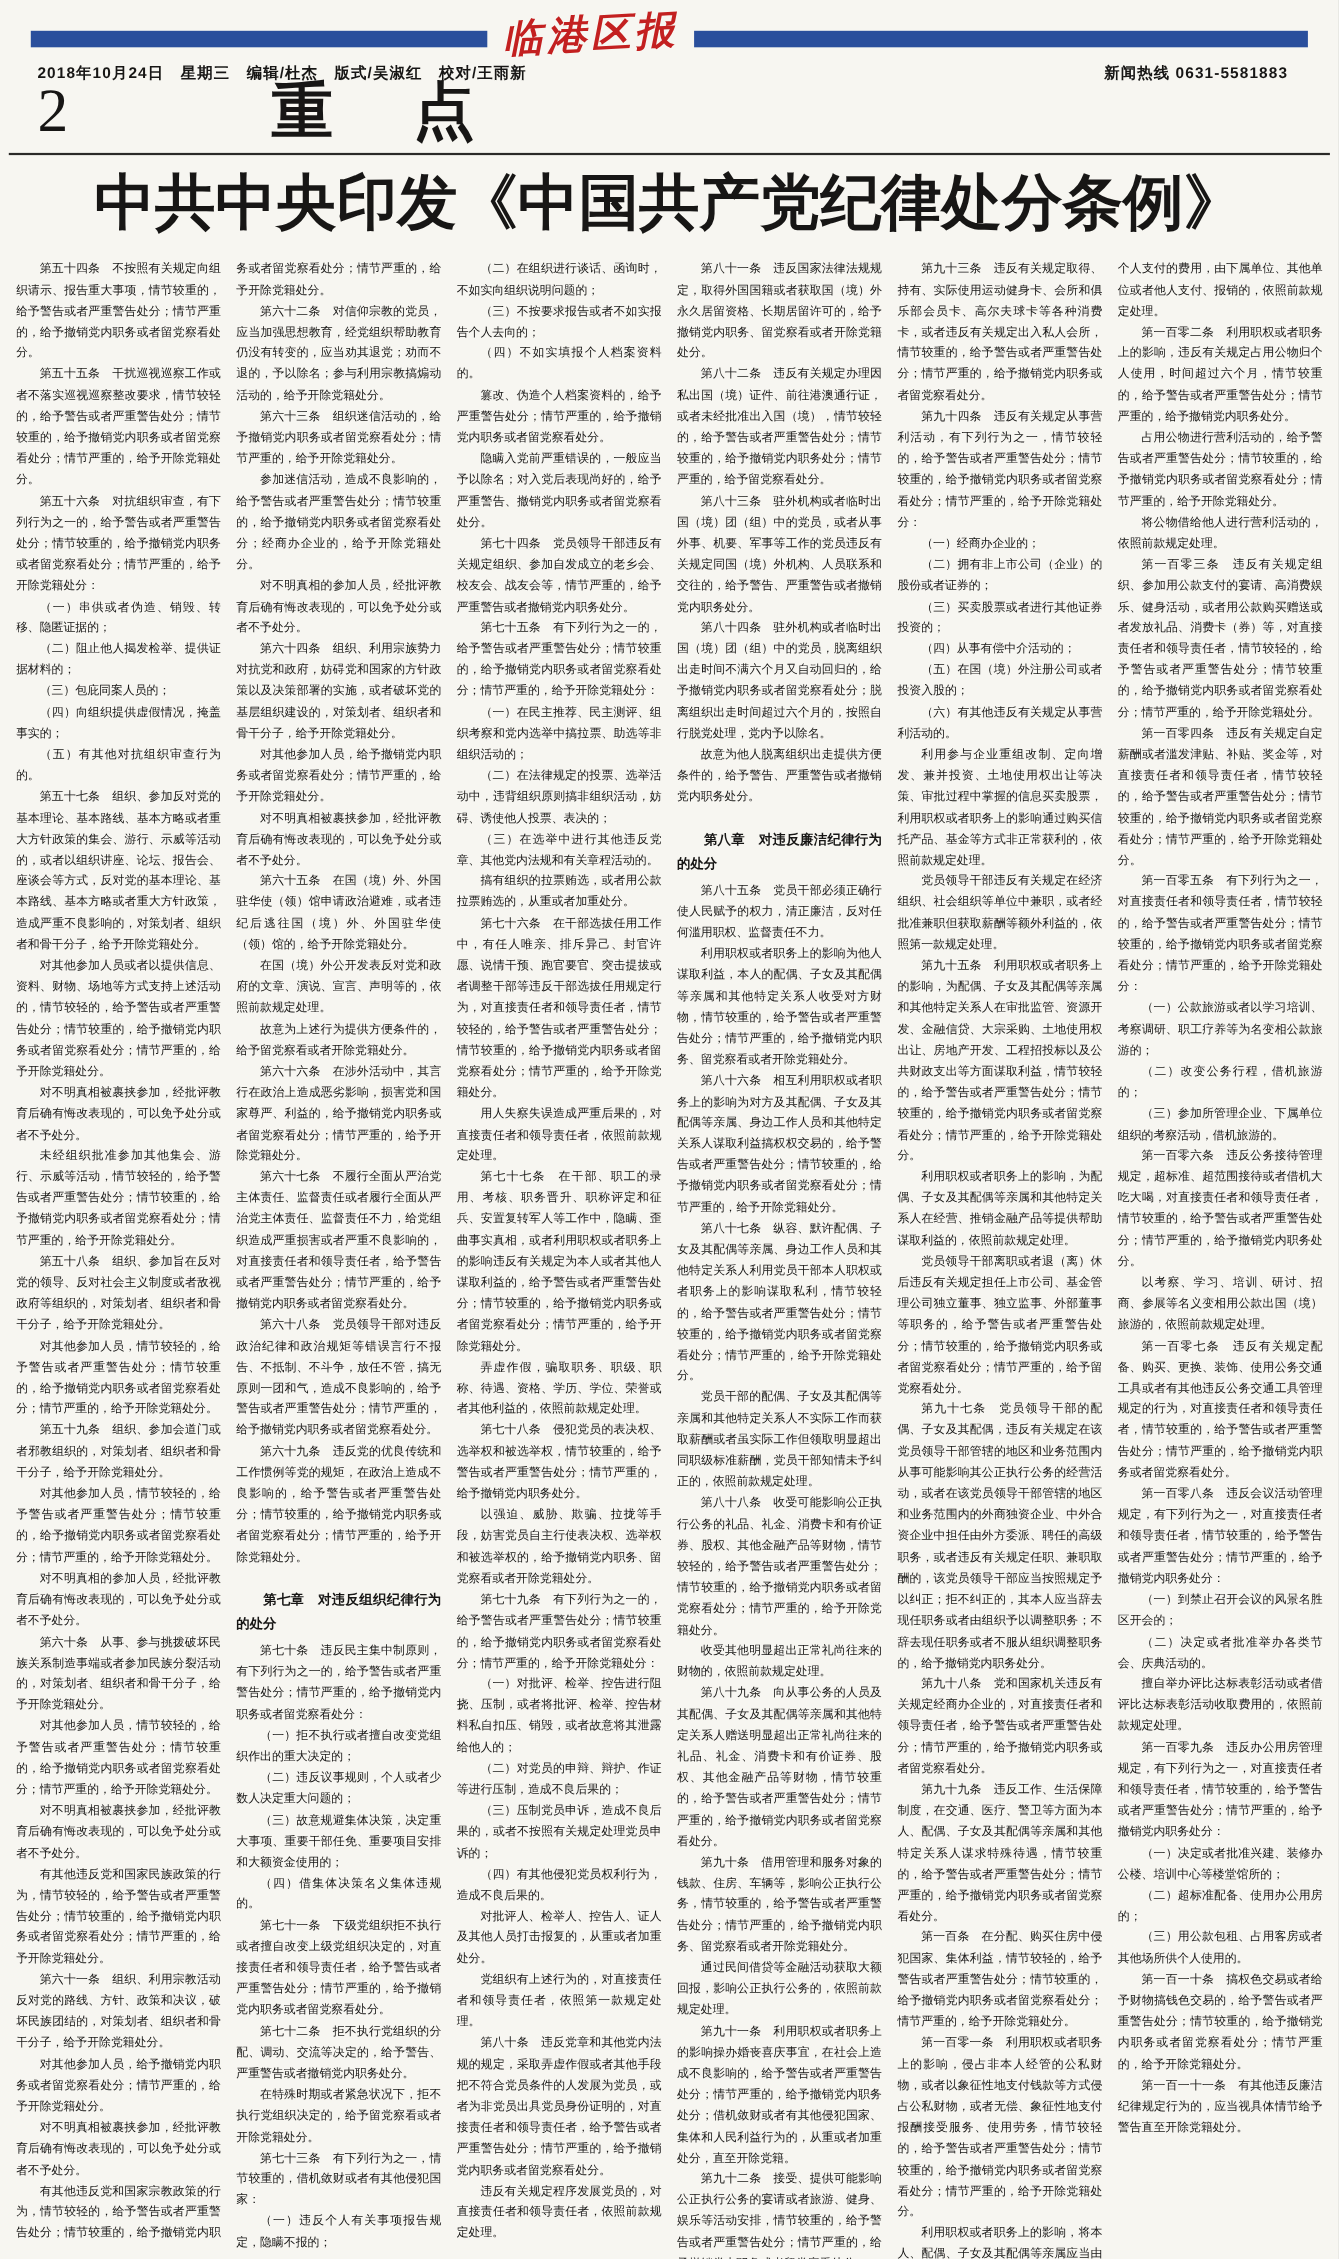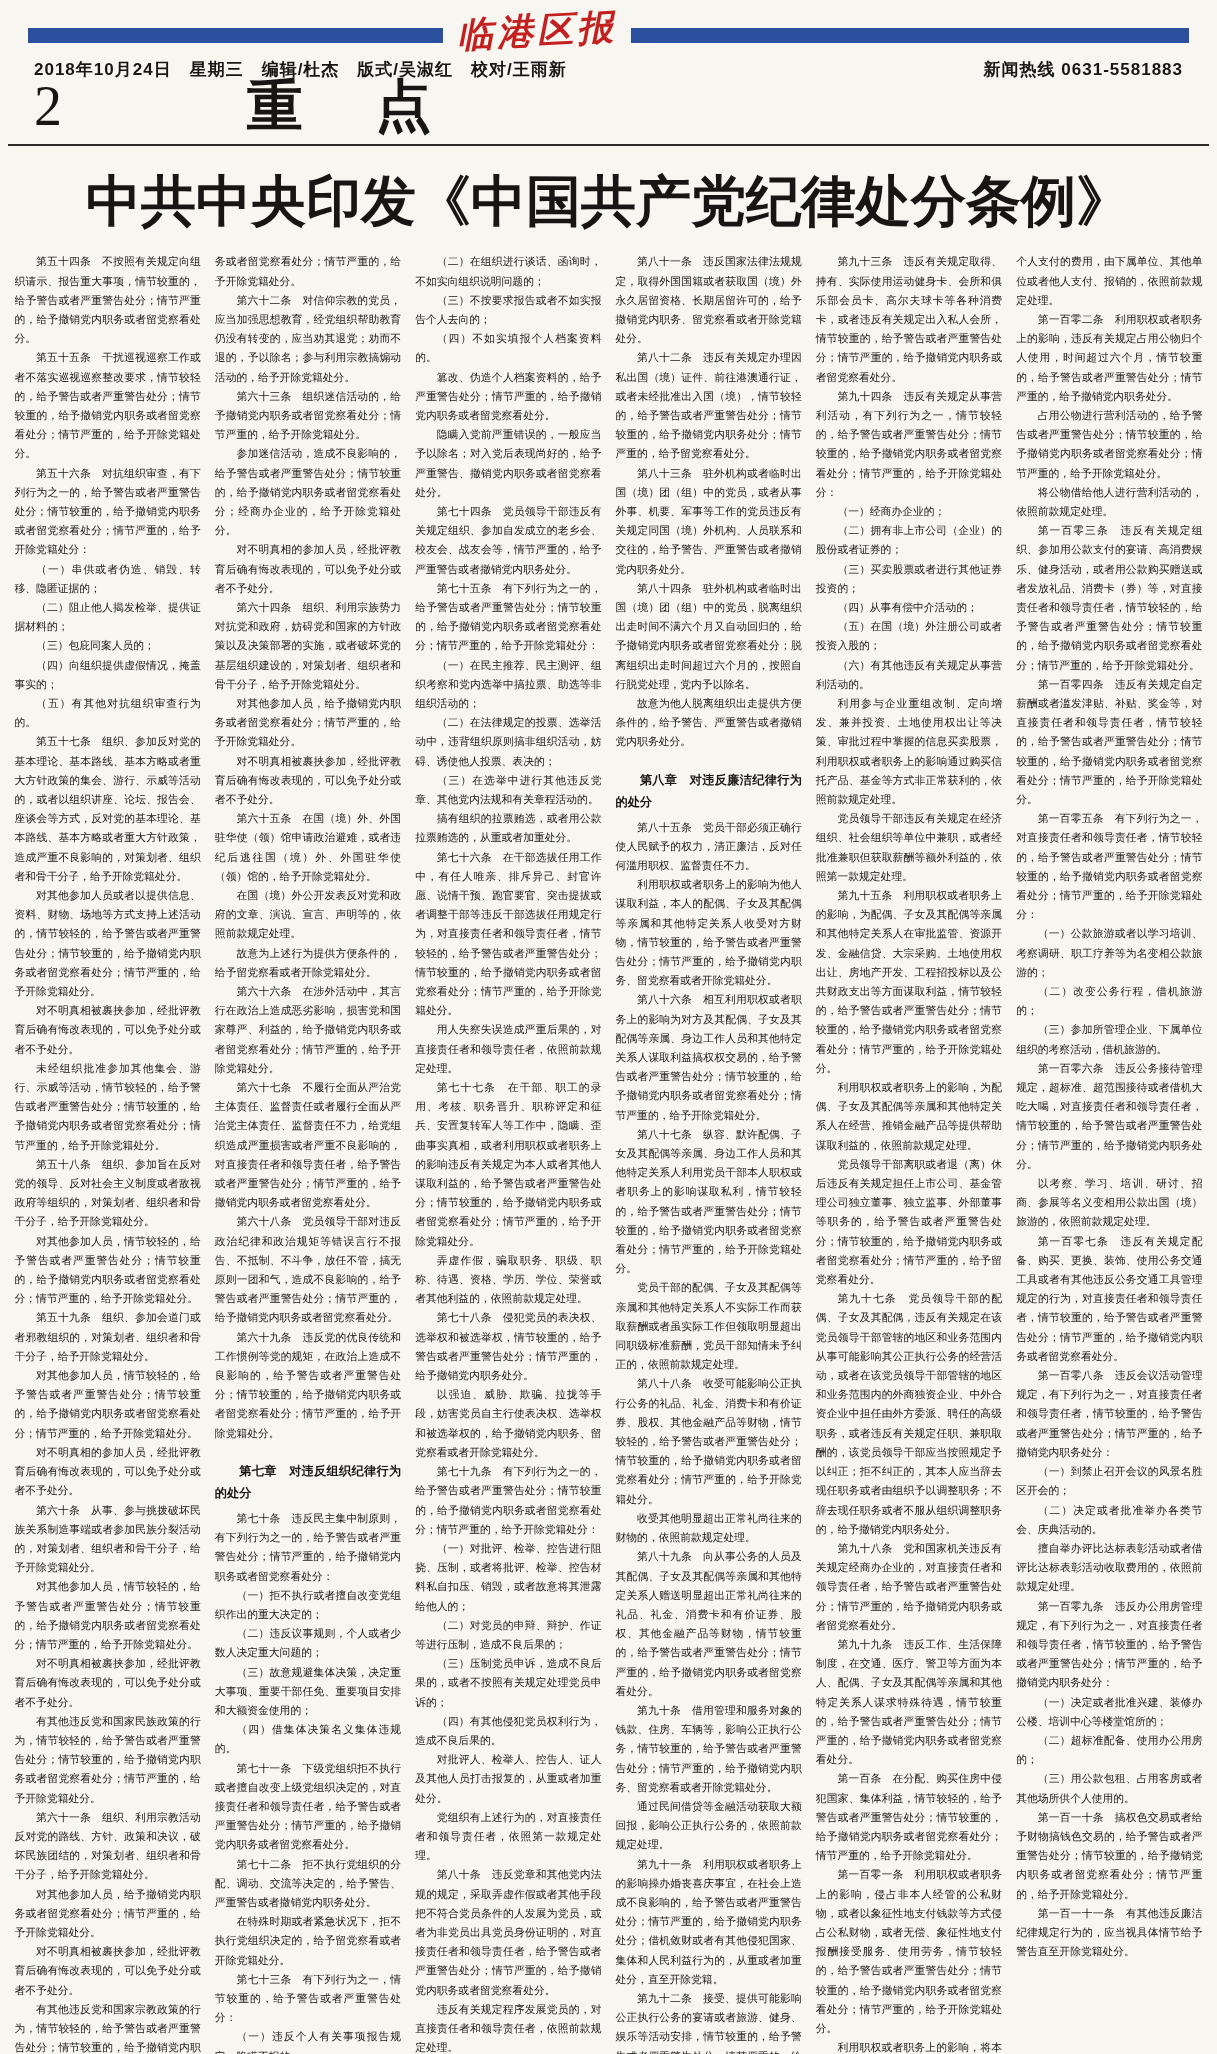--- a/index.html
+++ b/index.html
@@ -15,38 +15,38 @@
   .bar-right { flex:1 1 auto; }
   .masthead {
     flex:0 0 auto; padding:0 14px; margin-top:-8px;
     color:var(--masthead-red,#c32020);
     font-size:36px; font-weight:bold; font-style:italic; line-height:1;
     transform:rotate(-3deg); letter-spacing:4px;
     font-family:"Liberation Serif", serif;
   }
   .meta-row {
     display:flex; justify-content:space-between; align-items:baseline;
-    padding:9px 34px 0 34px;
+    padding:9px 46px 0 34px;
     font-family:"Liberation Sans", sans-serif;
-    font-size:17px; font-weight:600; letter-spacing:1px;
+    font-size:14px; font-weight:600; letter-spacing:1px;
   }
   .title-row {
     display:grid; grid-template-columns:140px 1fr 140px; align-items:center;
     padding:0 34px; margin-top:-4px;
   }
   .page-num { font-size:56px; line-height:1; font-family:"Liberation Serif", serif; }
   .section-title {
     font-size:56px; line-height:1.05; font-weight:700;
     font-family:"Liberation Sans", sans-serif;
     letter-spacing:1.3em; text-indent:1.3em; white-space:nowrap;
   }
   .header-rule { border:0; border-top:2px solid #2b2a28; margin:8px 8px 0 8px; }
   
   .headline {
-    margin:26px 10px 0 10px; text-align:center; white-space:nowrap;
+    margin:14px 10px 0 10px; text-align:center; white-space:nowrap;
     font-size:55px; line-height:1.1; font-weight:900; letter-spacing:0px;
     font-family:"Liberation Serif", serif;
   }
   
   .article-body {
     width:1188px; height:1842px; margin:20px auto 0 auto;
     column-count:6; column-gap:14px; column-fill:auto;
     font-size:10.8px; line-height:1.78; text-align:justify;
     overflow:hidden;
   }
@@ -124,21 +124,21 @@
       <p class="para">第六十九条　违反党的优良传统和工作惯例等党的规矩，在政治上造成不良影响的，给予警告或者严重警告处分；情节较重的，给予撤销党内职务或者留党察看处分；情节严重的，给予开除党籍处分。</p>
       <p class="chapter">第七章　对违反组织纪律行为的处分</p>
       <p class="para">第七十条　违反民主集中制原则，有下列行为之一的，给予警告或者严重警告处分；情节严重的，给予撤销党内职务或者留党察看处分：</p>
       <p class="para">（一）拒不执行或者擅自改变党组织作出的重大决定的；</p>
       <p class="para">（二）违反议事规则，个人或者少数人决定重大问题的；</p>
       <p class="para">（三）故意规避集体决策，决定重大事项、重要干部任免、重要项目安排和大额资金使用的；</p>
       <p class="para">（四）借集体决策名义集体违规的。</p>
       <p class="para">第七十一条　下级党组织拒不执行或者擅自改变上级党组织决定的，对直接责任者和领导责任者，给予警告或者严重警告处分；情节严重的，给予撤销党内职务或者留党察看处分。</p>
       <p class="para">第七十二条　拒不执行党组织的分配、调动、交流等决定的，给予警告、严重警告或者撤销党内职务处分。</p>
       <p class="para">在特殊时期或者紧急状况下，拒不执行党组织决定的，给予留党察看或者开除党籍处分。</p>
-      <p class="para">第七十三条　有下列行为之一，情节较重的，给予警告或者严重警告处分：</p>
+      <p class="para">第七十三条　有下列行为之一，情节较重的，借机敛财或者有其他侵犯国家：</p>
       <p class="para">（一）违反个人有关事项报告规定，隐瞒不报的；</p>
       <p class="para">（二）在组织进行谈话、函询时，不如实向组织说明问题的；</p>
       <p class="para">（三）不按要求报告或者不如实报告个人去向的；</p>
       <p class="para">（四）不如实填报个人档案资料的。</p>
       <p class="para">篡改、伪造个人档案资料的，给予严重警告处分；情节严重的，给予撤销党内职务或者留党察看处分。</p>
       <p class="para">隐瞒入党前严重错误的，一般应当予以除名；对入党后表现尚好的，给予严重警告、撤销党内职务或者留党察看处分。</p>
       <p class="para">第七十四条　党员领导干部违反有关规定组织、参加自发成立的老乡会、校友会、战友会等，情节严重的，给予严重警告或者撤销党内职务处分。</p>
       <p class="para">第七十五条　有下列行为之一的，给予警告或者严重警告处分；情节较重的，给予撤销党内职务或者留党察看处分；情节严重的，给予开除党籍处分：</p>
       <p class="para">（一）在民主推荐、民主测评、组织考察和党内选举中搞拉票、助选等非组织活动的；</p>
       <p class="para">（二）在法律规定的投票、选举活动中，违背组织原则搞非组织活动，妨碍、诱使他人投票、表决的；</p>

